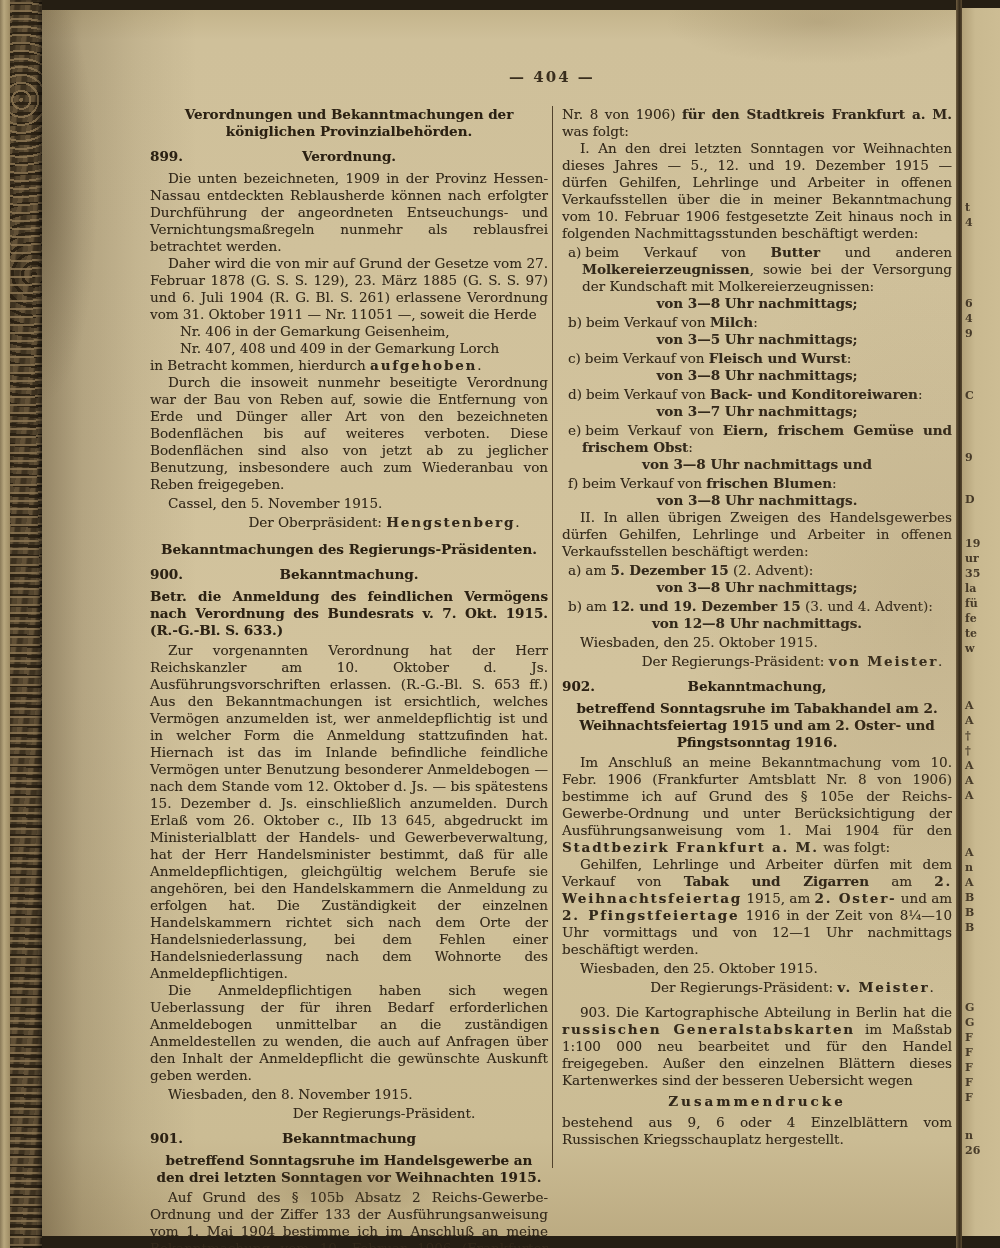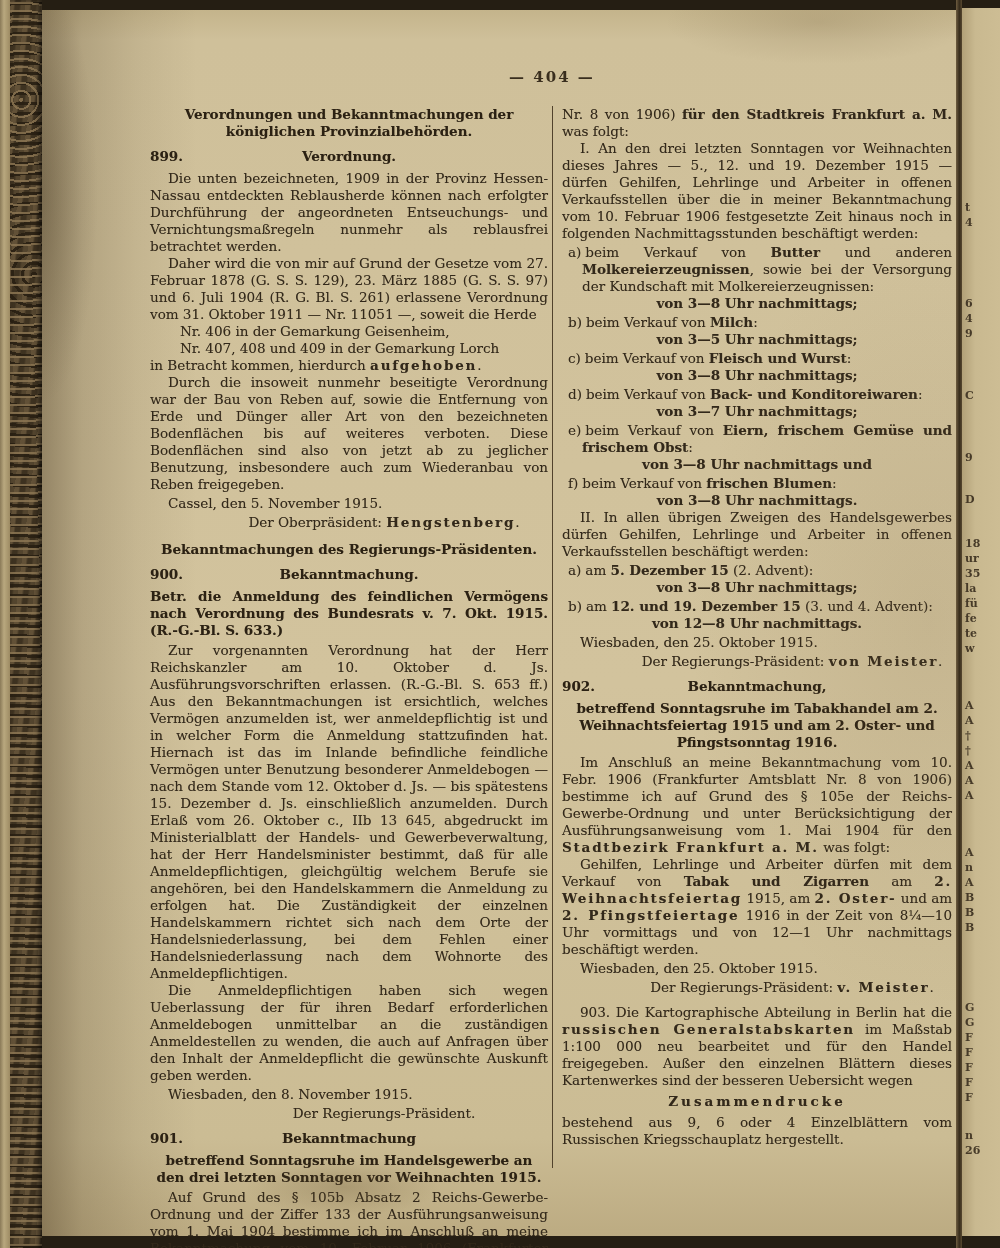--- a/index.html
+++ b/index.html
@@ -207,21 +207,21 @@
 
   <div class="next-page">
     <div class="edge-frag" style="top:192px">t
 4</div>
     <div class="edge-frag" style="top:288px">6
 4
 9</div>
     <div class="edge-frag" style="top:380px">C</div>
     <div class="edge-frag" style="top:442px">9</div>
     <div class="edge-frag" style="top:484px">D</div>
-    <div class="edge-frag" style="top:528px">18
+    <div class="edge-frag" style="top:528px">19
 ur
 35
 la
 fü
 fe
 te
 w</div>
     <div class="edge-frag" style="top:690px">A
 A
 †

